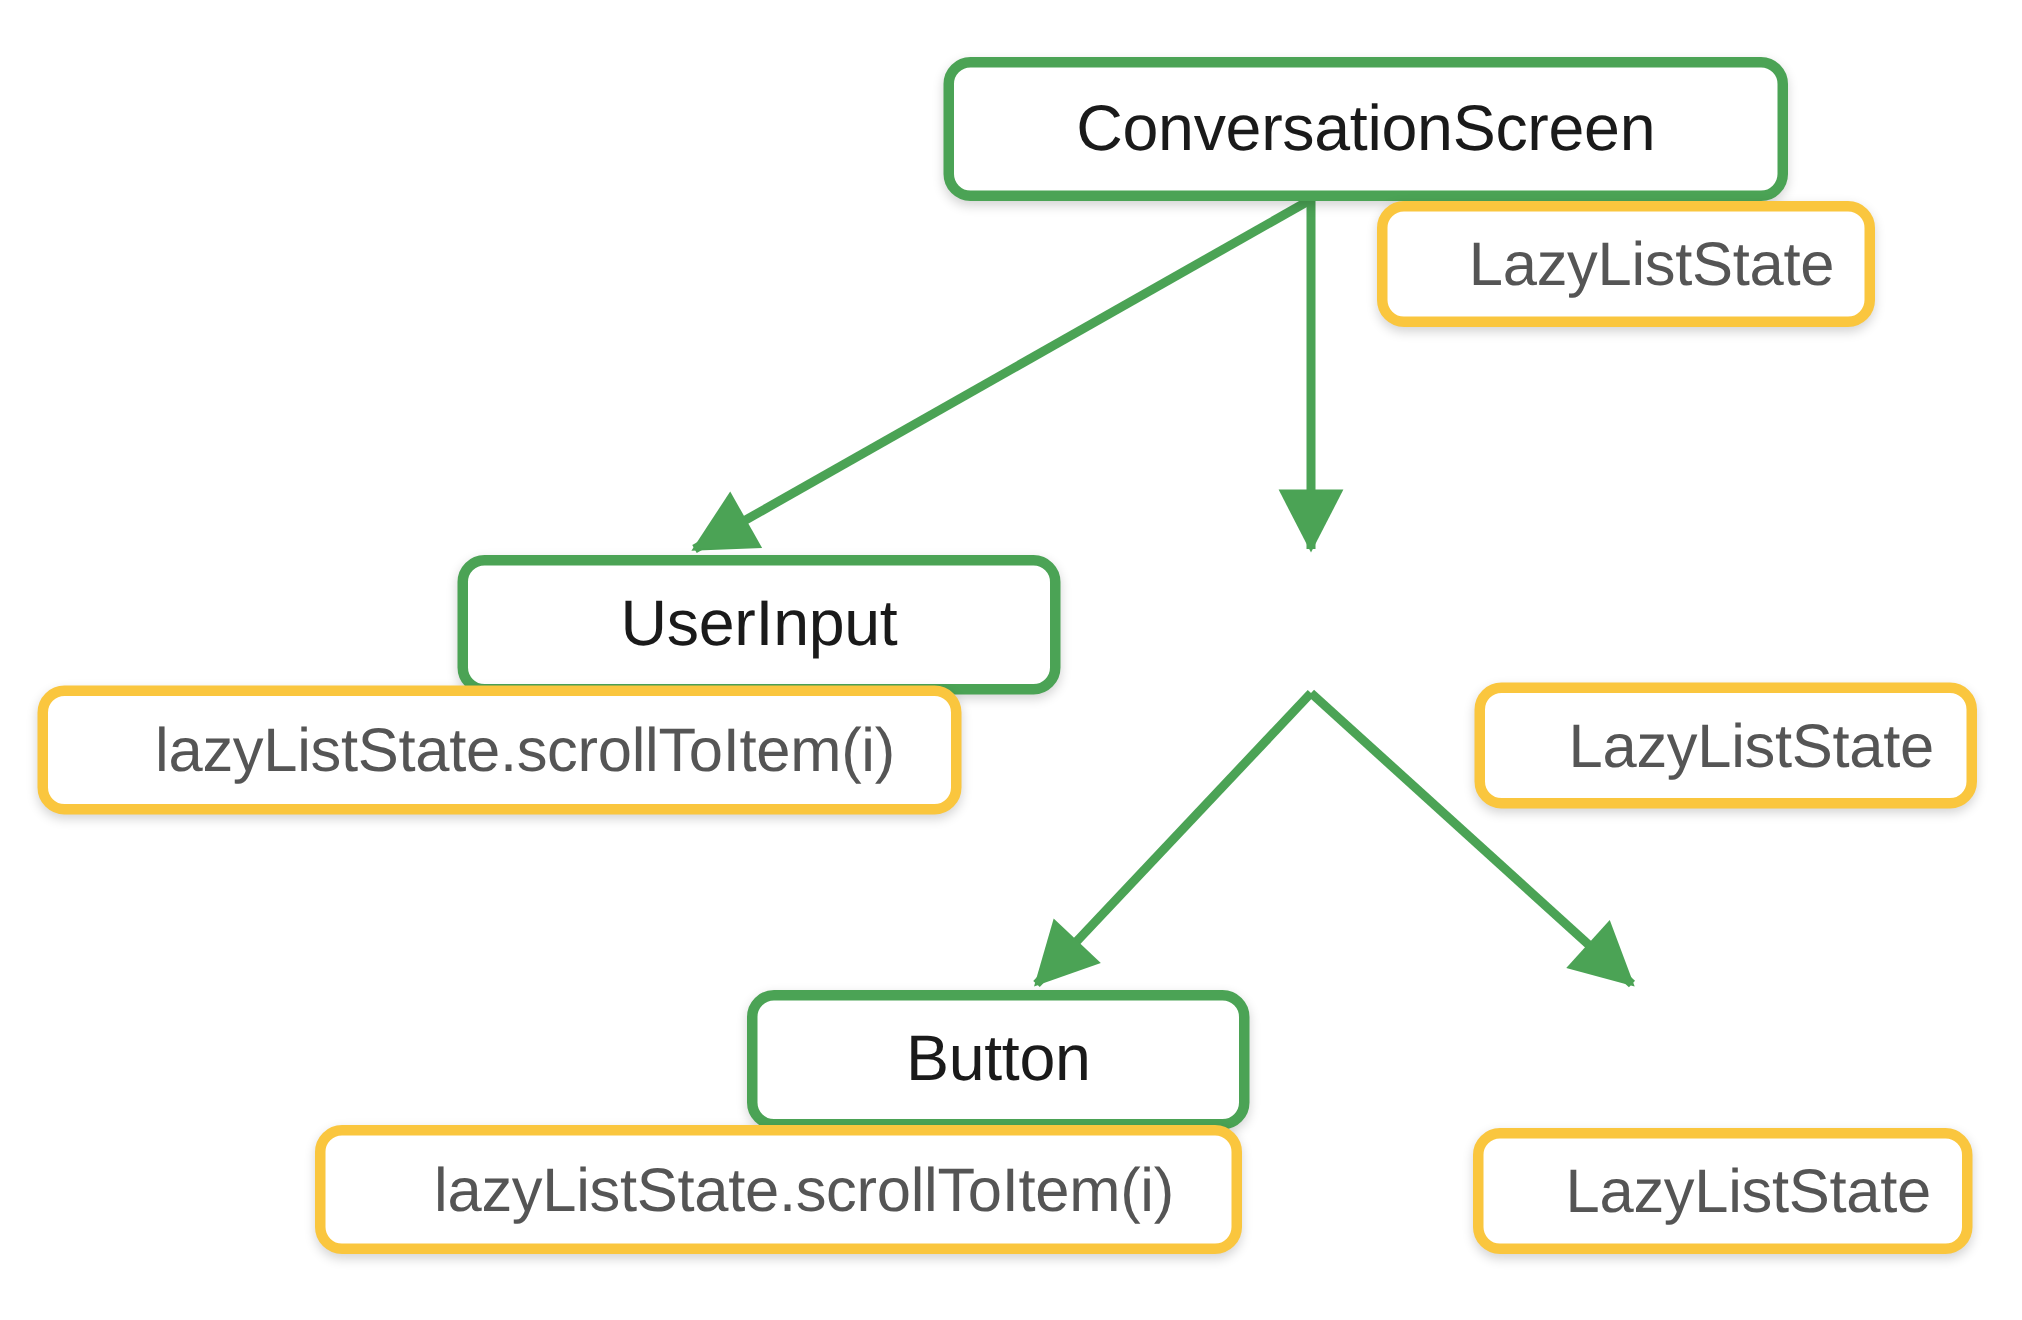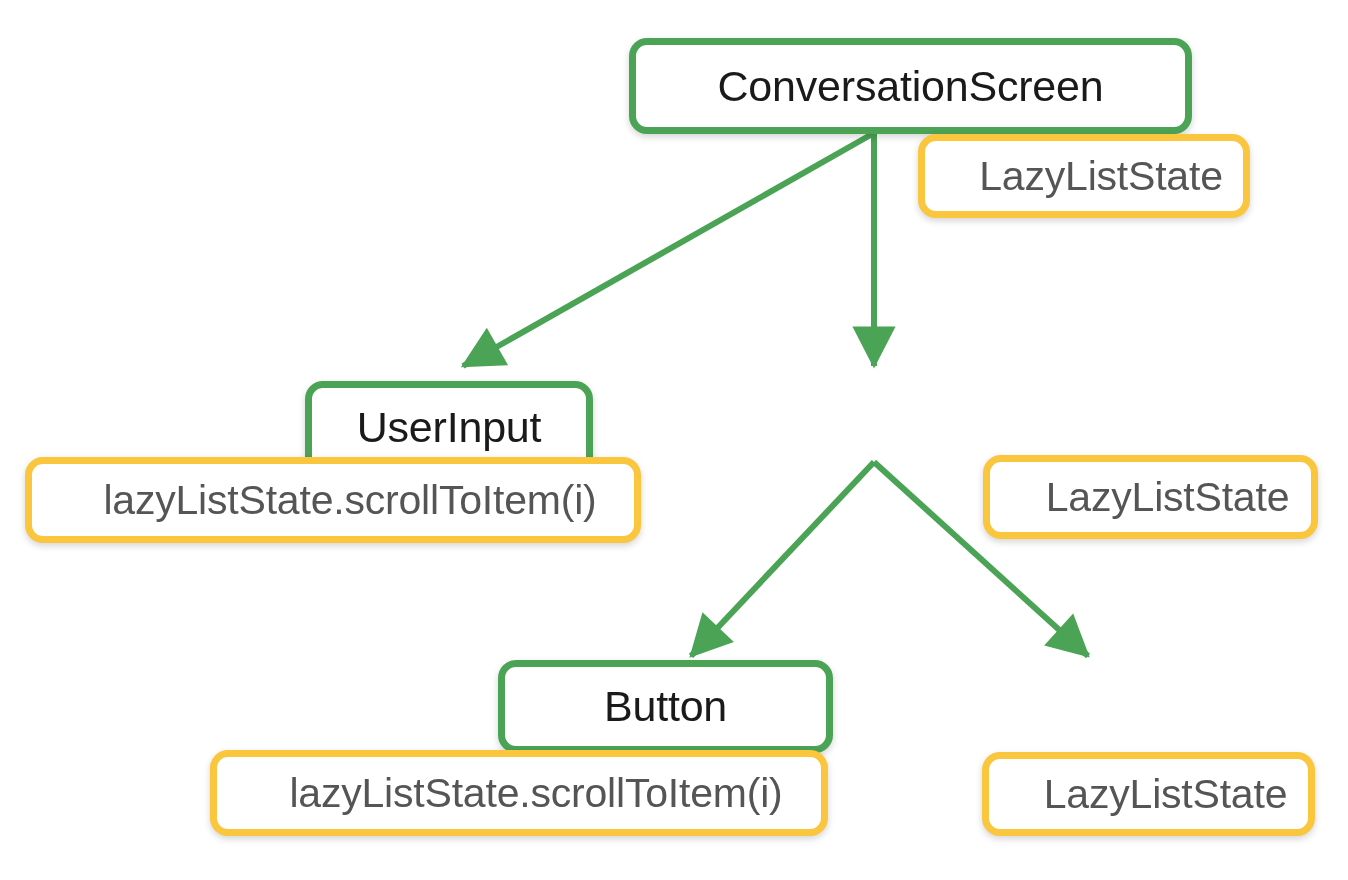--- a/index.html
+++ b/index.html
@@ -84,21 +84,21 @@
   </svg>
 
   <div class="node node-component" style="left:581px; top:38px; width:563px; height:96px;margin-left:48px;">
     <span class="label">ConversationScreen</span>
   </div>
 
   <div class="node node-state" style="left:918px; top:134px; width:332px; height:84px;">
     <span class="label">LazyListState</span>
   </div>
 
-  <div class="node node-component" style="left:305px; top:370px; width:288px; height:93px;margin-top:11px;">
+  <div class="node node-component" style="left:305px; top:370px; width:402px; height:93px;">
     <span class="label">UserInput</span>
   </div>
 
   <div class="node node-state" style="left:25px; top:457px; width:616px; height:86px;">
     <span class="label">lazyListState.scrollToItem(i)</span>
   </div>
 
 
   <div class="node node-state" style="left:983px; top:455px; width:335px; height:84px;">
     <span class="label">LazyListState</span>

